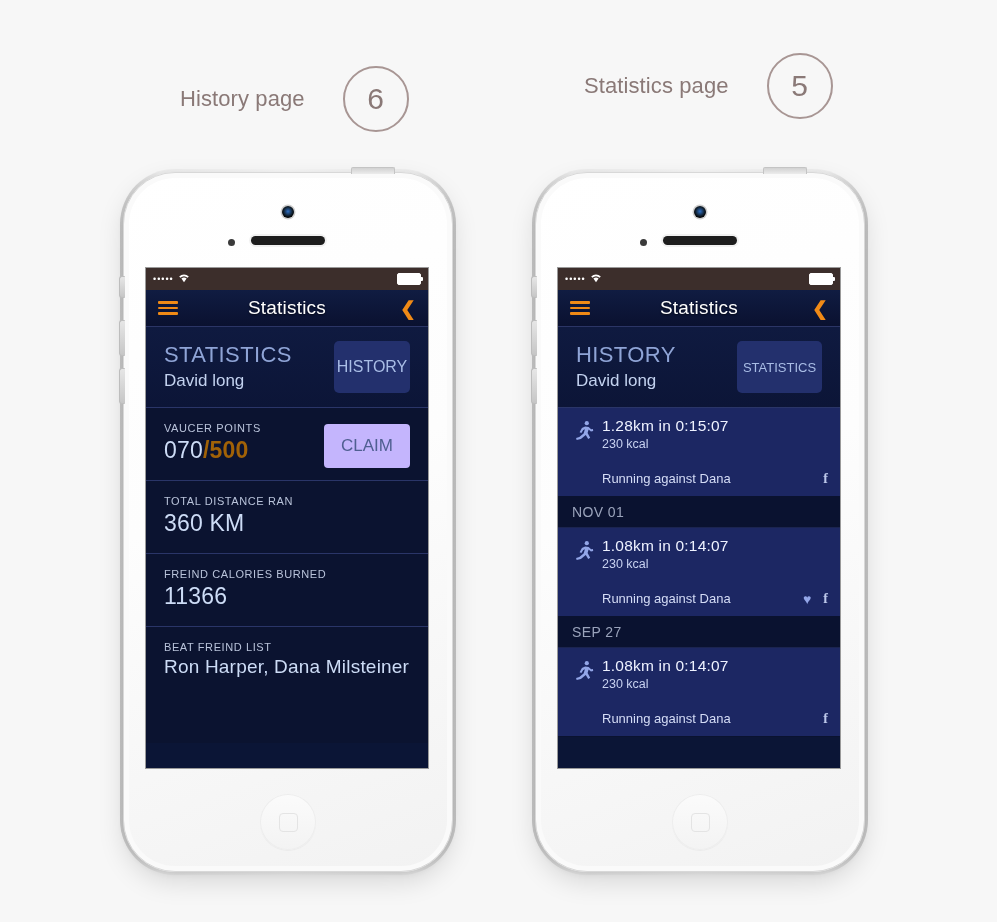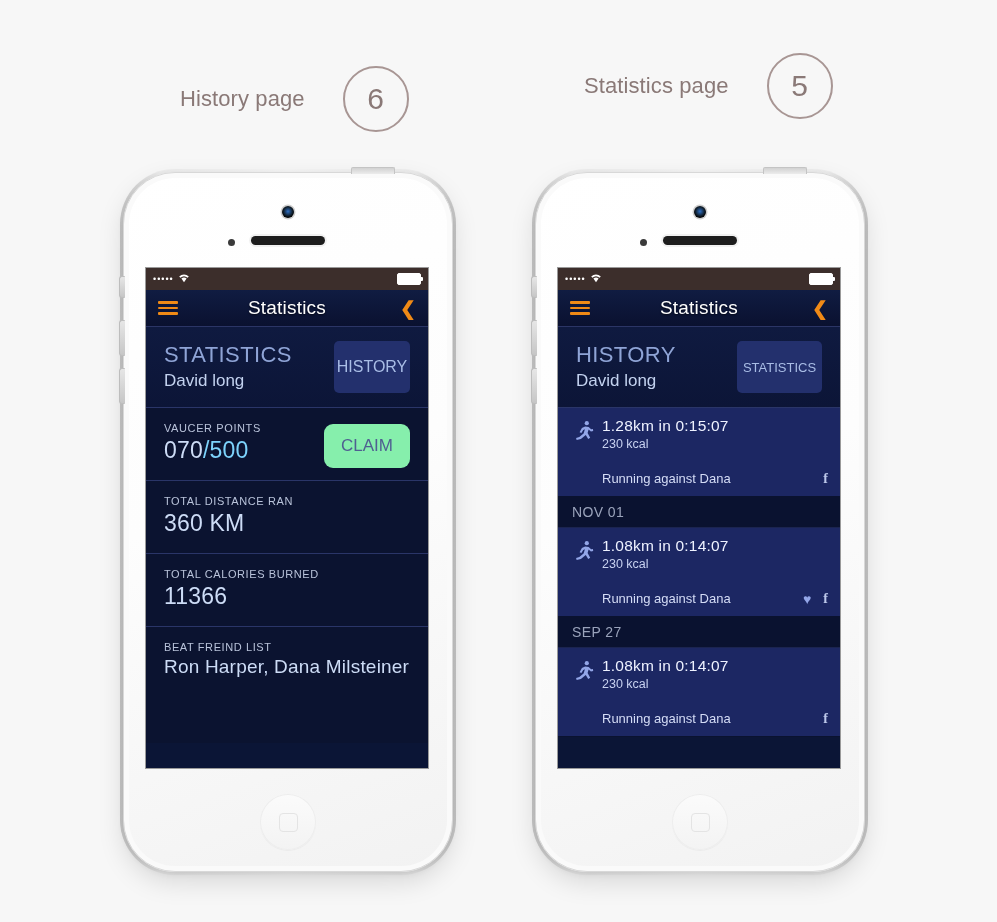--- a/index.html
+++ b/index.html
@@ -182,26 +182,26 @@
     border-bottom:1px solid #2a3568;
     background:#0b1330;
     position:relative;
   }
   .stat-label{
     color:#b9c3da;font-size:11px;letter-spacing:.6px;
   }
   .stat-value{
     color:#cddcf6;font-size:23px;margin-top:3px;letter-spacing:.2px;
   }
-  .stat-value .dim{color:#7dd3fc;}
+  .stat-value .dim{color:#a16207;font-weight:bold;}
   .stat-value.small{font-size:19px;}
   .claim-btn{
     position:absolute;right:18px;top:16px;
-    width:86px;height:44px;border-radius:9px;
-    background:#86efac;
+    width:86px;height:44px;border-radius:4px;
+    background:#c4b5fd;
     color:#4f5f91;font-size:17px;
     display:flex;align-items:center;justify-content:center;
     cursor:pointer;
   }
   .stat-last{border-bottom:none;min-height:86px;}
 
   
   .date-head{
     background:#0a1230;
     color:#9aa3bb;
@@ -296,21 +296,21 @@
       </div>
       <div class="claim-btn">CLAIM</div>
     </div>
 
     <div class="stat-row">
       <div class="stat-label">TOTAL DISTANCE RAN</div>
       <div class="stat-value">360 KM</div>
     </div>
 
     <div class="stat-row">
-      <div class="stat-label">TOTAL CALORIES BURNED</div>
+      <div class="stat-label">FREIND CALORIES BURNED</div>
       <div class="stat-value">11366</div>
     </div>
 
     <div class="stat-row stat-last">
       <div class="stat-label">BEAT FREIND LIST</div>
       <div class="stat-value small">Ron Harper, Dana Milsteiner</div>
     </div>
 
   </div>
   <div class="home"></div>

